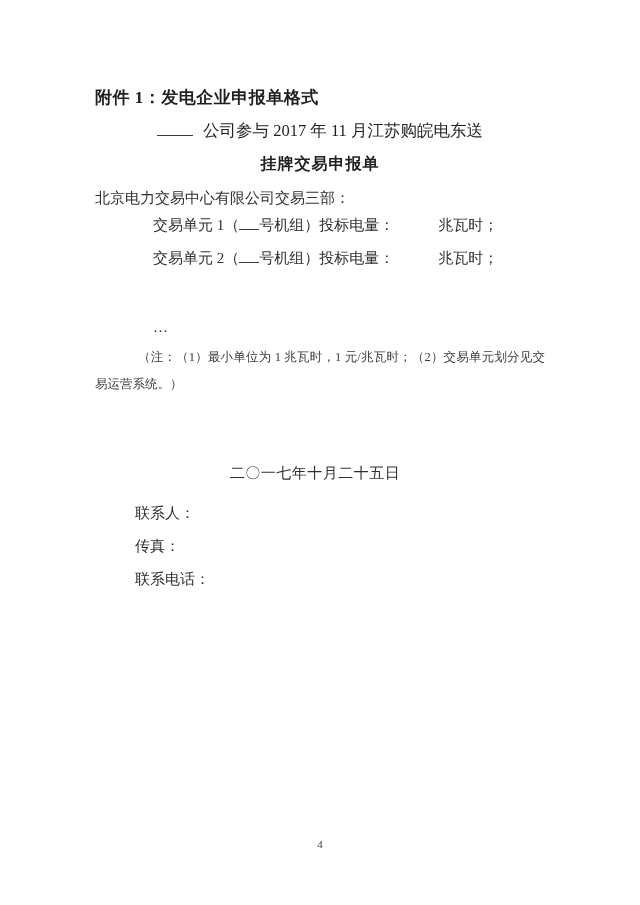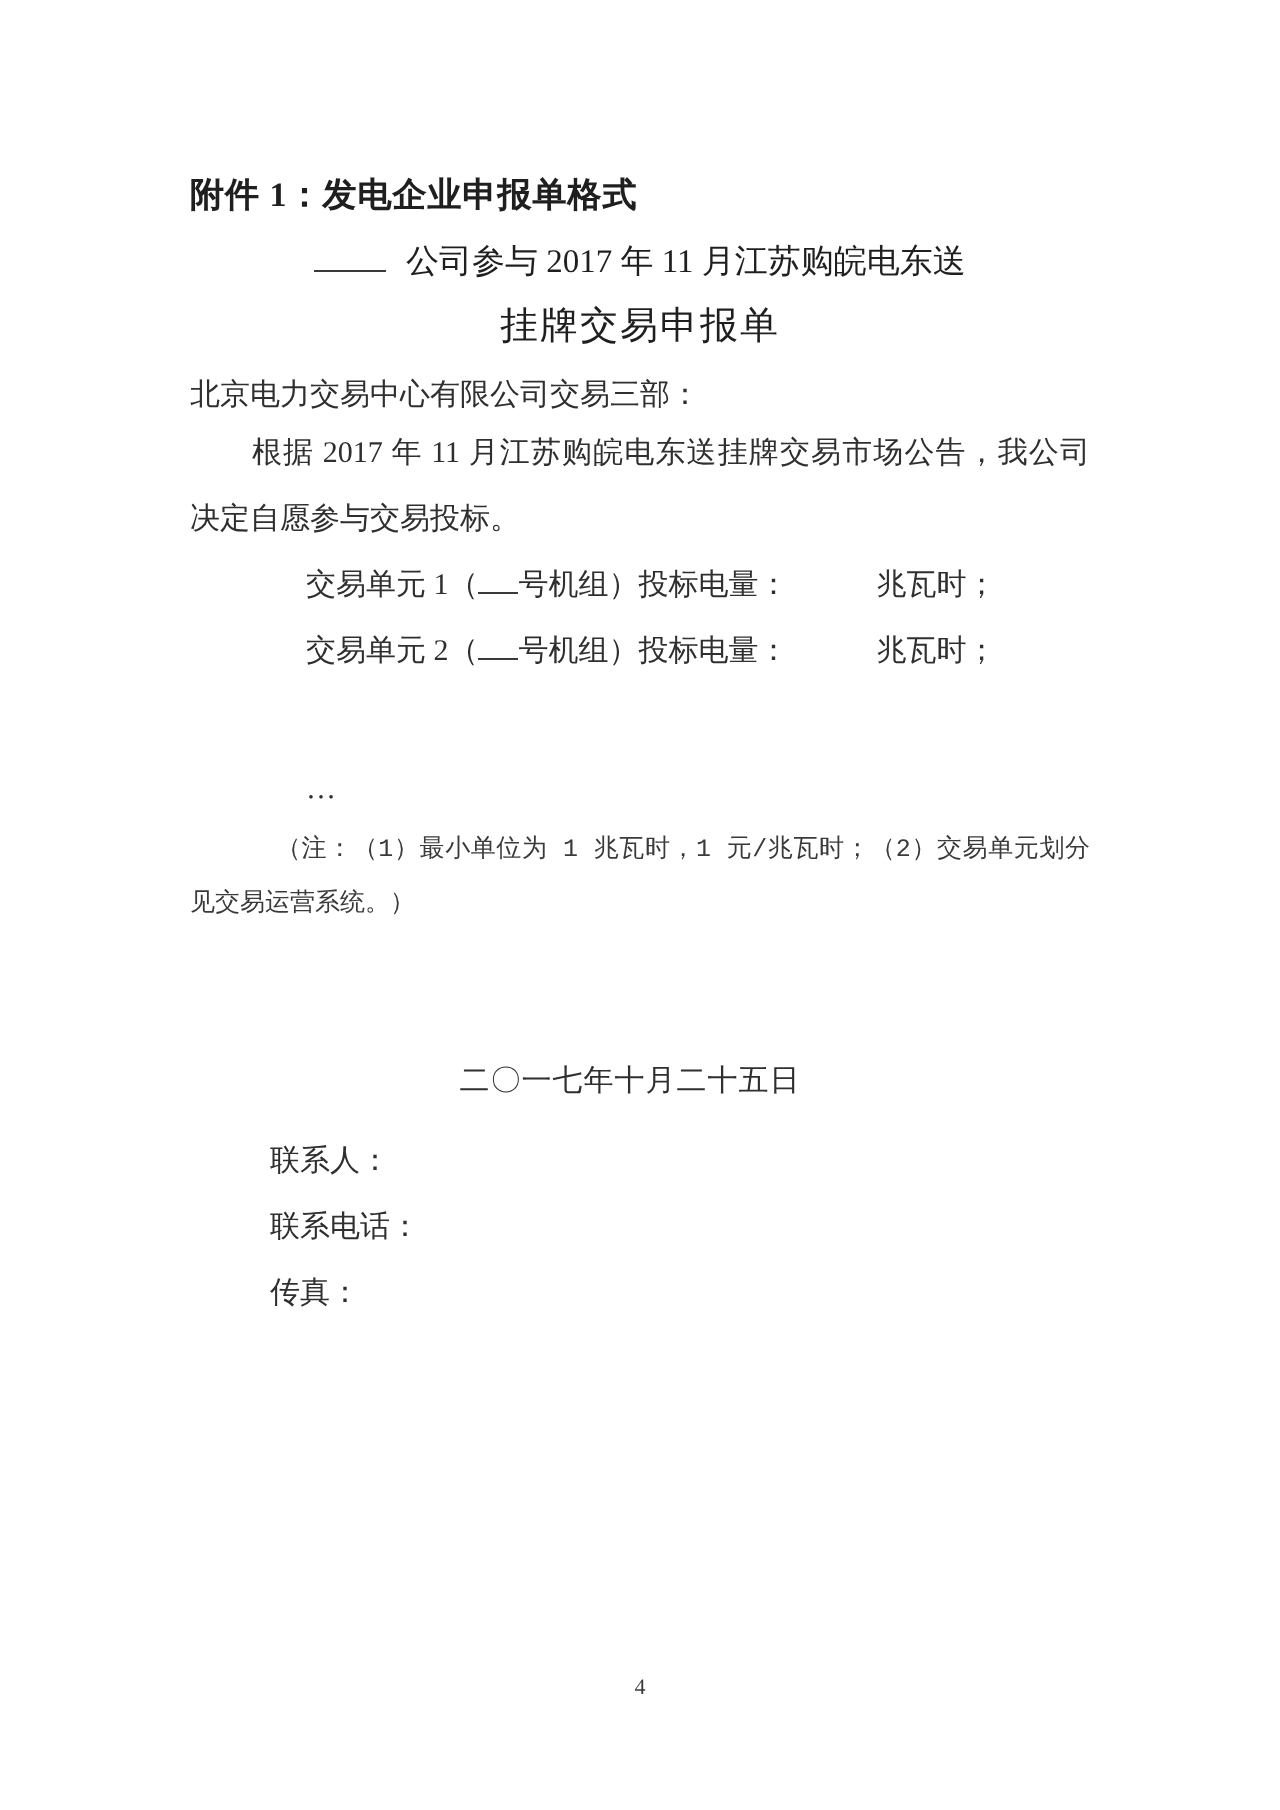--- a/index.html
+++ b/index.html
@@ -30,22 +30,22 @@
   .title-line1 {
     margin-top: 9px;
     font-size: 16.5px;
     font-weight: normal;
     line-height: 24px;
     text-align: center;
     color: #1f1f1f;
   }
   .title-line2 {
     margin-top: 9px;
-    font-size: 19px;
-    font-weight: normal;
+    font-size: 16px;
+    font-weight: bold;
     line-height: 24px;
     text-align: center;
     color: #1f1f1f;
     letter-spacing: 1px;
   }
   .addressee {
     margin-top: 11px;
     font-size: 15px;
     line-height: 22px;
   }
@@ -81,21 +81,20 @@
     line-height: 33px;
     letter-spacing: 2px;
   }
   .note {
     margin: 0;
     font-size: 12.5px;
     line-height: 27px;
     text-indent: 43px;
     text-align: justify;
     color: #3a3a3a;
-    font-family: Liberation Mono, monospace;
   }
   .sig-block {
     margin-top: 64px;
     text-align: right;
     padding-right: 10px;
   }
   .sig-line1 {
     font-size: 15px;
     line-height: 22px;
     white-space: nowrap;
@@ -134,40 +133,39 @@
     <h1 class="attachment-heading">附件 1：发电企业申报单格式</h1>
 
     <div class="title-line1">
       <span class="blank blank-company"></span><span>公司参与 2017 年 11 月江苏购皖电东送</span>
     </div>
 
     <div class="title-line2">挂牌交易申报单</div>
 
     <div class="addressee">北京电力交易中心有限公司交易三部：</div>
 
-    <p class="para">根据 2017 年 11 月江苏购皖电东送挂牌交易市场公告，我公司决定自愿参与交易投标。</p>
 
     <div class="unit-row">
       <span>交易单元 1（</span><span class="blank blank-unit"></span><span>号机组）投标电量：</span><span class="gap"></span><span>兆瓦时；</span>
     </div>
 
     <div class="unit-row">
       <span>交易单元 2（</span><span class="blank blank-unit"></span><span>号机组）投标电量：</span><span class="gap"></span><span>兆瓦时；</span>
     </div>
 
     <div class="dots">…</div>
 
     <p class="note">（注：（1）最小单位为 1 兆瓦时，1 元/兆瓦时；（2）交易单元划分见交易运营系统。）</p>
 
     <div class="sig-block">
       <div class="sig-line2">二〇一七年十月二十五日</div>
     </div>
 
     <div class="contact contact-1">联系人：</div>
 
+    <div class="contact contact-3">传真：</div>
+
     <div class="contact contact-2">联系电话：</div>
-
-    <div class="contact contact-3">传真：</div>
 
   </div>
 
   <div class="pageno">4</div>
 </div>
 
 </body></html>

